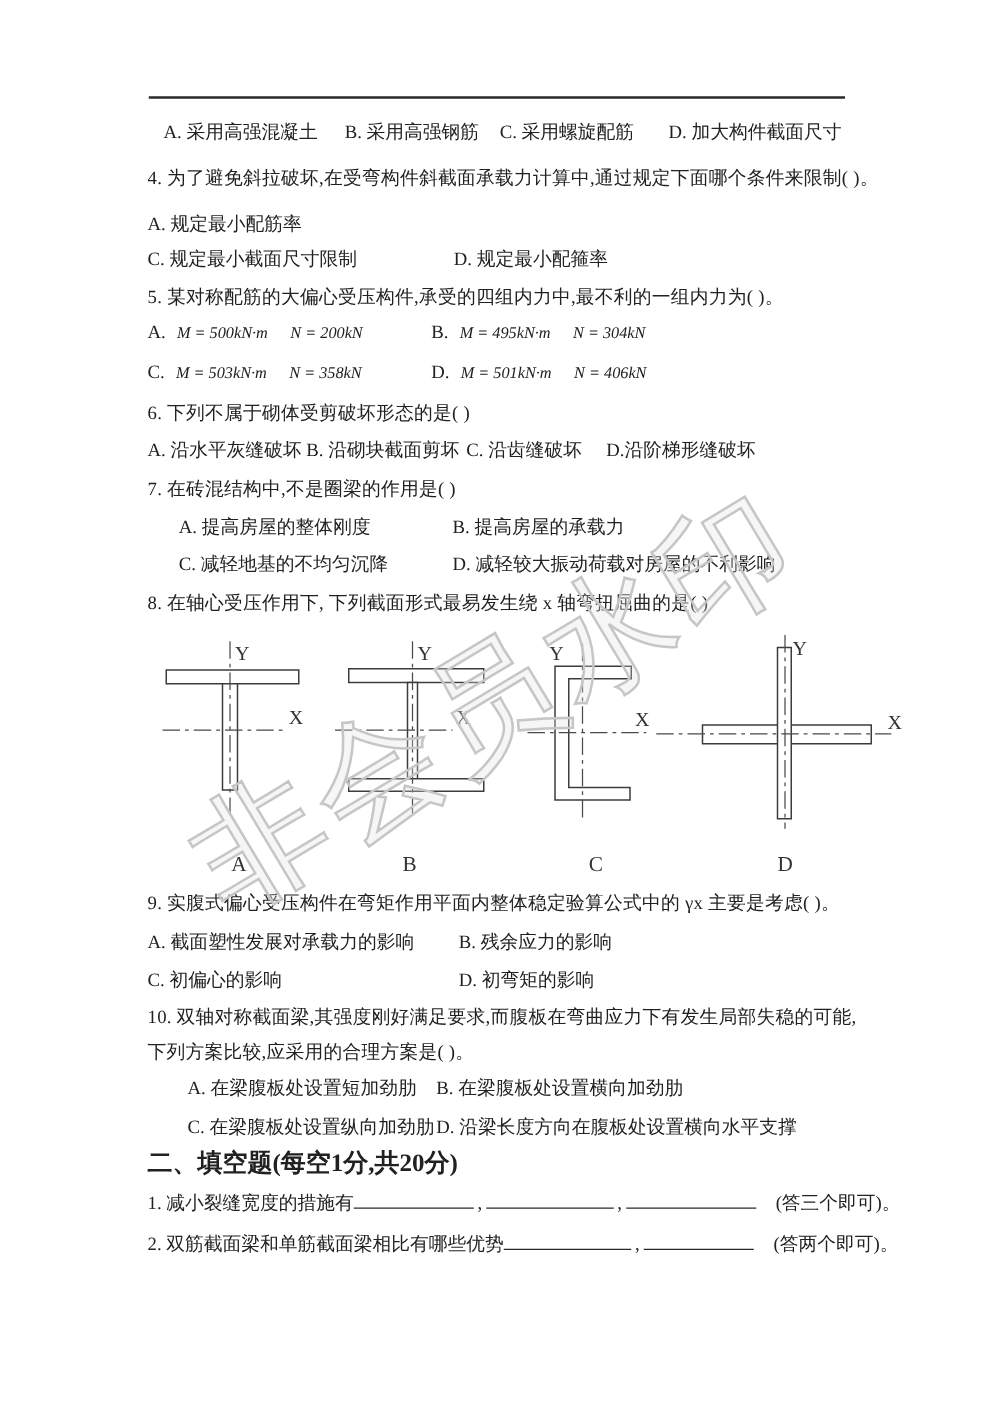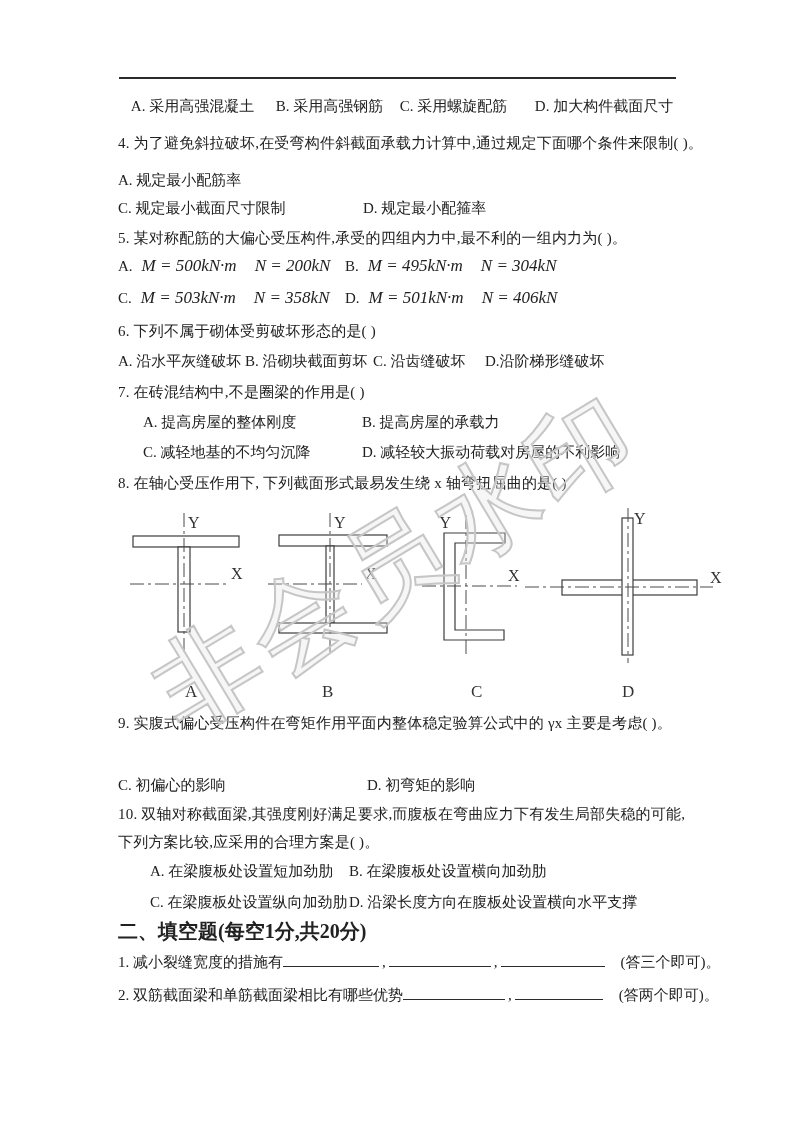--- a/index.html
+++ b/index.html
@@ -15,21 +15,21 @@
   .g227{grid-template-columns:227px auto;}
   .g222{grid-template-columns:222px auto;gap:23px;}
   .g219{grid-template-columns:219px auto;margin-left:25px;}
   .g249{grid-template-columns:249px auto;}
   .g199{grid-template-columns:199px auto;margin-left:32px;}
   .grid4a{display:grid; grid-template-columns:149px 125px 123px auto;text-align:center;}
   .grid4b{display:grid; grid-template-columns:127px 128px 112px auto;}
   .mrow{display:grid; grid-template-columns:227px auto;}
   .mcell{display:flex; align-items:baseline;}
   .mlabel{margin-right:9px;}
-  .mexpr{font-style:italic; font-size:17px; font-family:"Liberation Serif",serif;}
+  .mexpr{font-style:italic; font-size:13px; font-family:"Liberation Serif",serif;}
   .mexpr.m{margin-right:18px;}
   .sec-head{font-weight:bold; font-size:20px;}
   .blank{display:inline-block; border-bottom:1.5px solid #2b2b2b; height:15px; vertical-align:baseline;}
   .b96{width:96px;} .b102{width:102px;} .b104{width:104px;} .b88{width:88px;}
   .fb-comma{display:inline-block; margin:0 3px;}
   .fb-suffix{margin-left:16px;}
   .watermark{
     position:absolute; left:96px; top:498px; width:600px; height:130px;
     transform:rotate(-31deg);
     font-size:104px; line-height:130px; text-align:center; letter-spacing:4px;
@@ -147,20 +147,24 @@
     <text x="398" y="83">X</text>
     <text x="524" y="26">Y</text>
     <text x="600" y="85">X</text>
     <text class="lbl" x="75" y="199">A</text>
     <text class="lbl" x="212" y="199">B</text>
     <text class="lbl" x="361" y="199">C</text>
     <text class="lbl" x="512" y="199">D</text>
   </svg>
 
   <div class="row stem" style="top:713px">9. 实腹式偏心受压构件在弯矩作用平面内整体稳定验算公式中的 γx 主要是考虑( )。</div>
+  <div class="row grid2 g249" style="top:744px">
+    <span>A. 截面塑性发展对承载力的影响</span>
+    <span>B. 残余应力的影响</span>
+  </div>
   <div class="row grid2 g249" style="top:775px">
     <span>C. 初偏心的影响</span>
     <span>D. 初弯矩的影响</span>
   </div>
 
   <div class="row stem" style="top:804px">10. 双轴对称截面梁,其强度刚好满足要求,而腹板在弯曲应力下有发生局部失稳的可能,</div>
   <div class="row stem" style="top:832px">下列方案比较,应采用的合理方案是( )。</div>
   <div class="row grid2 g199" style="top:861px">
     <span>A. 在梁腹板处设置短加劲肋</span>
     <span>B. 在梁腹板处设置横向加劲肋</span>

